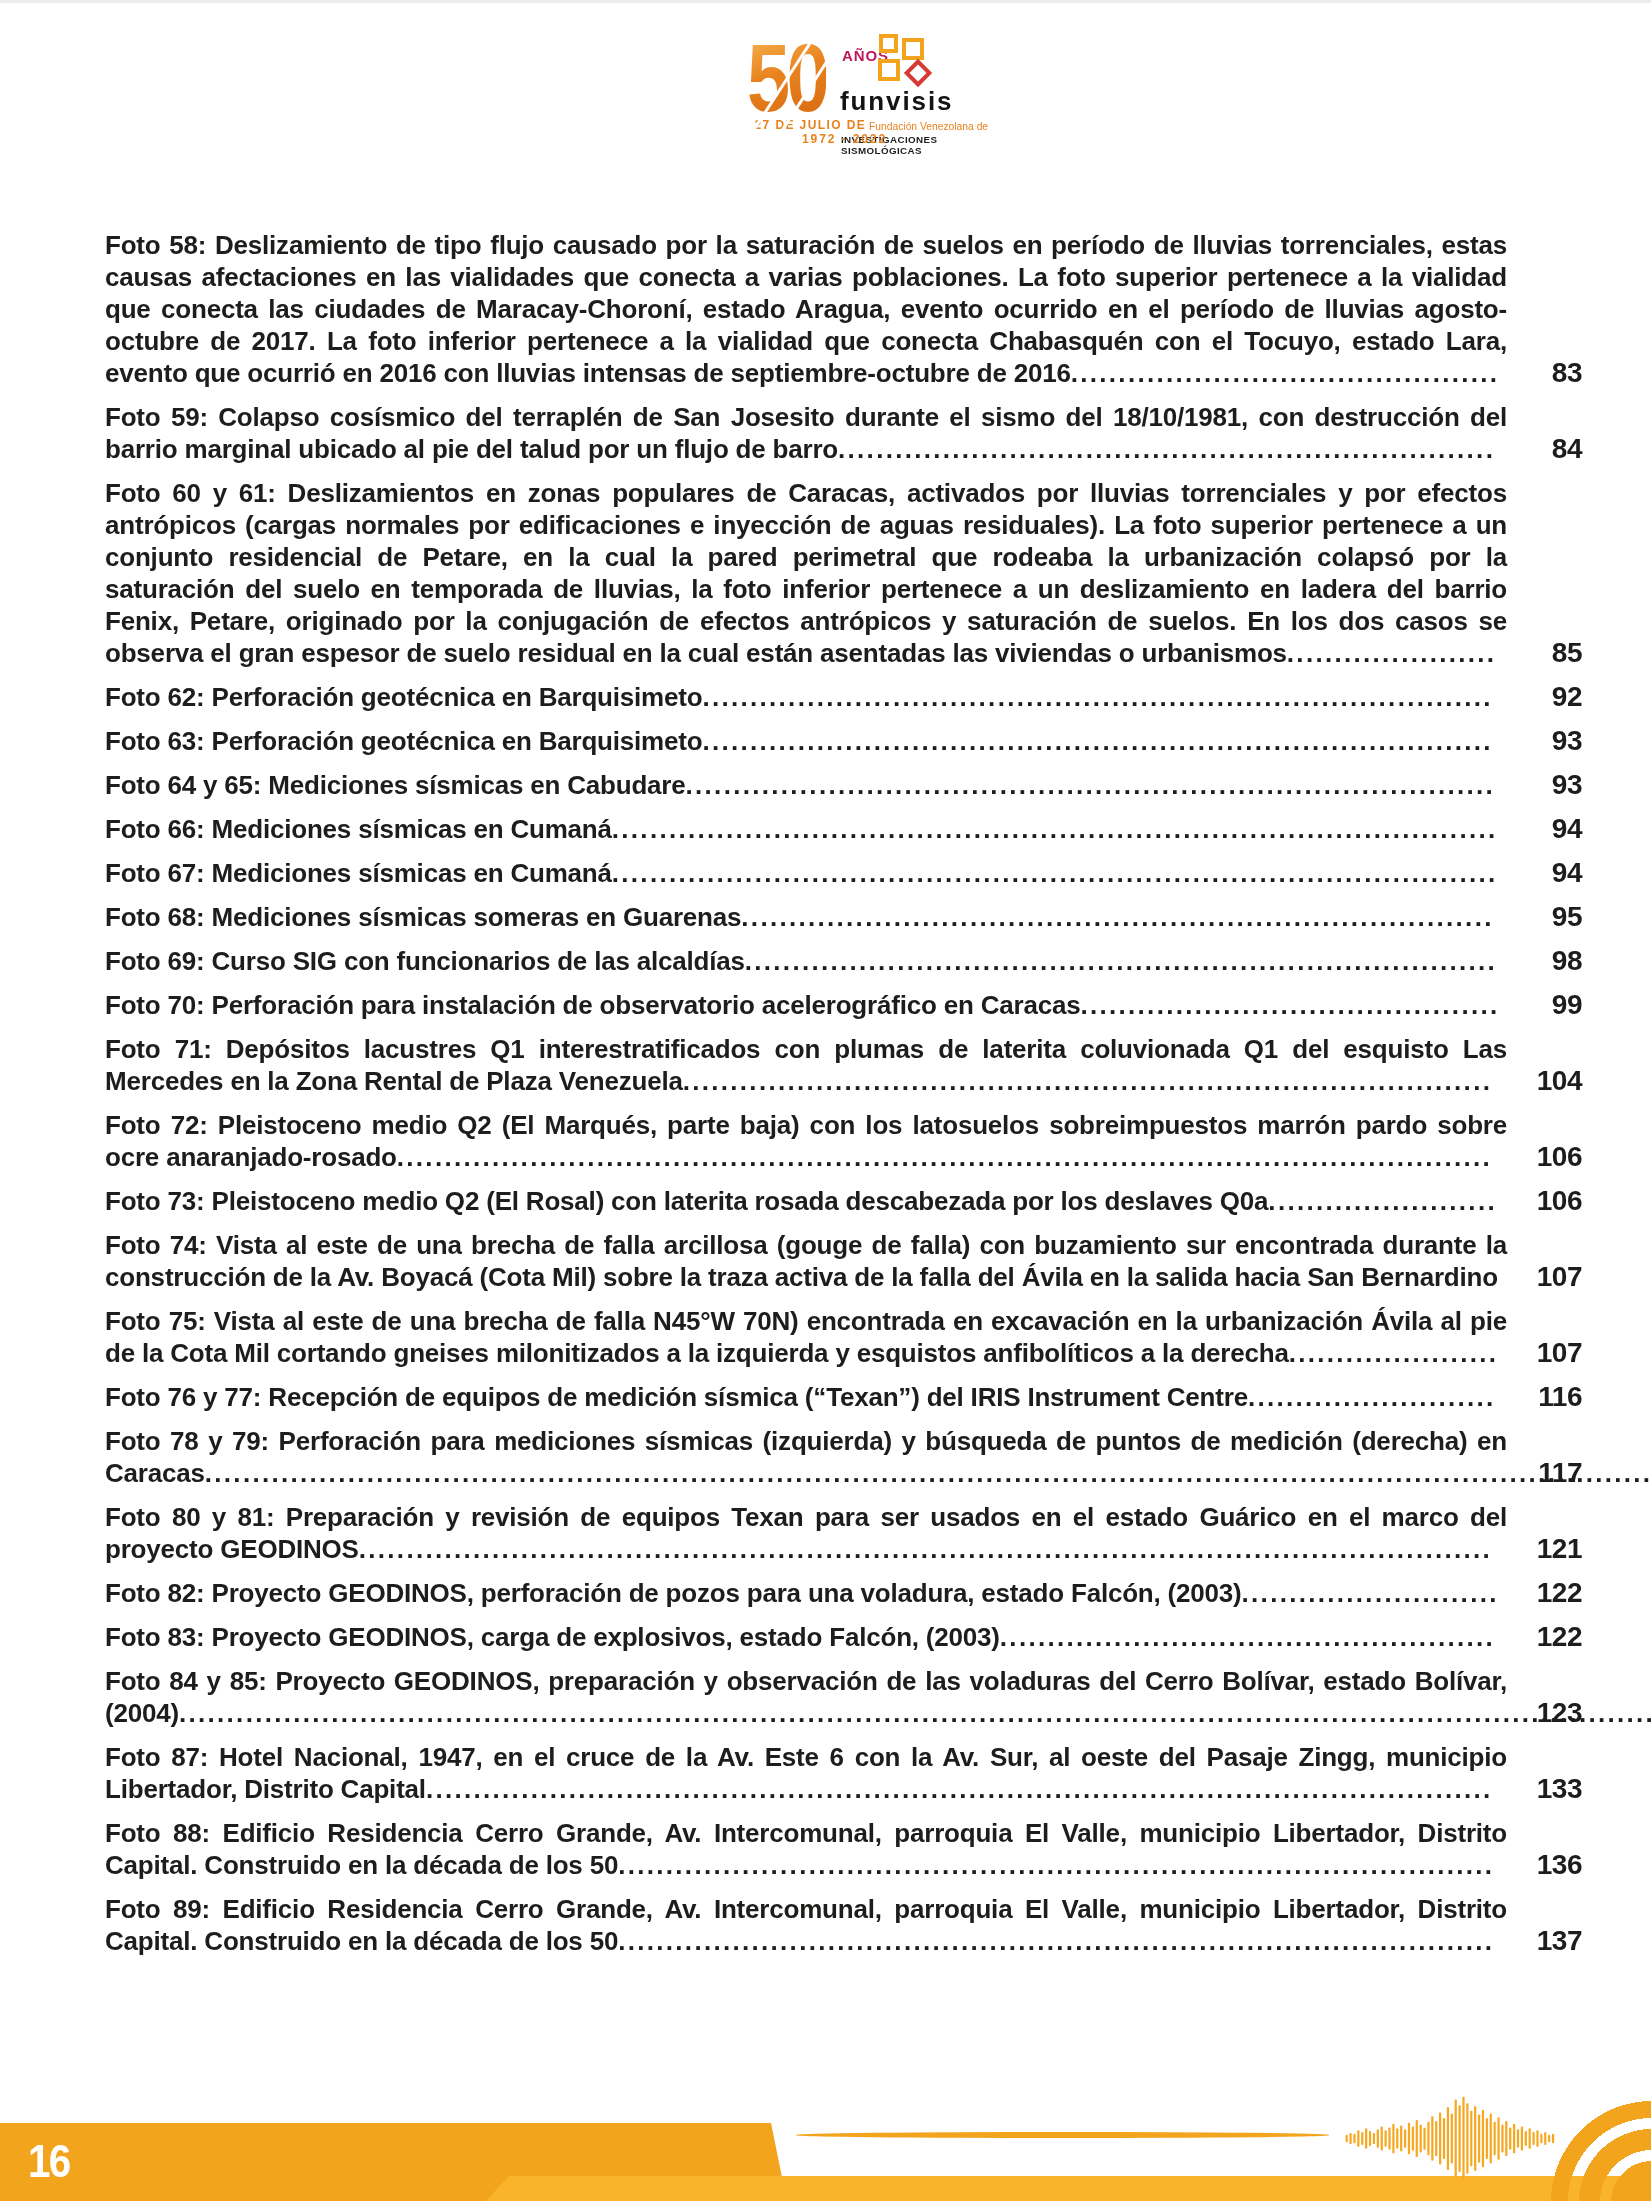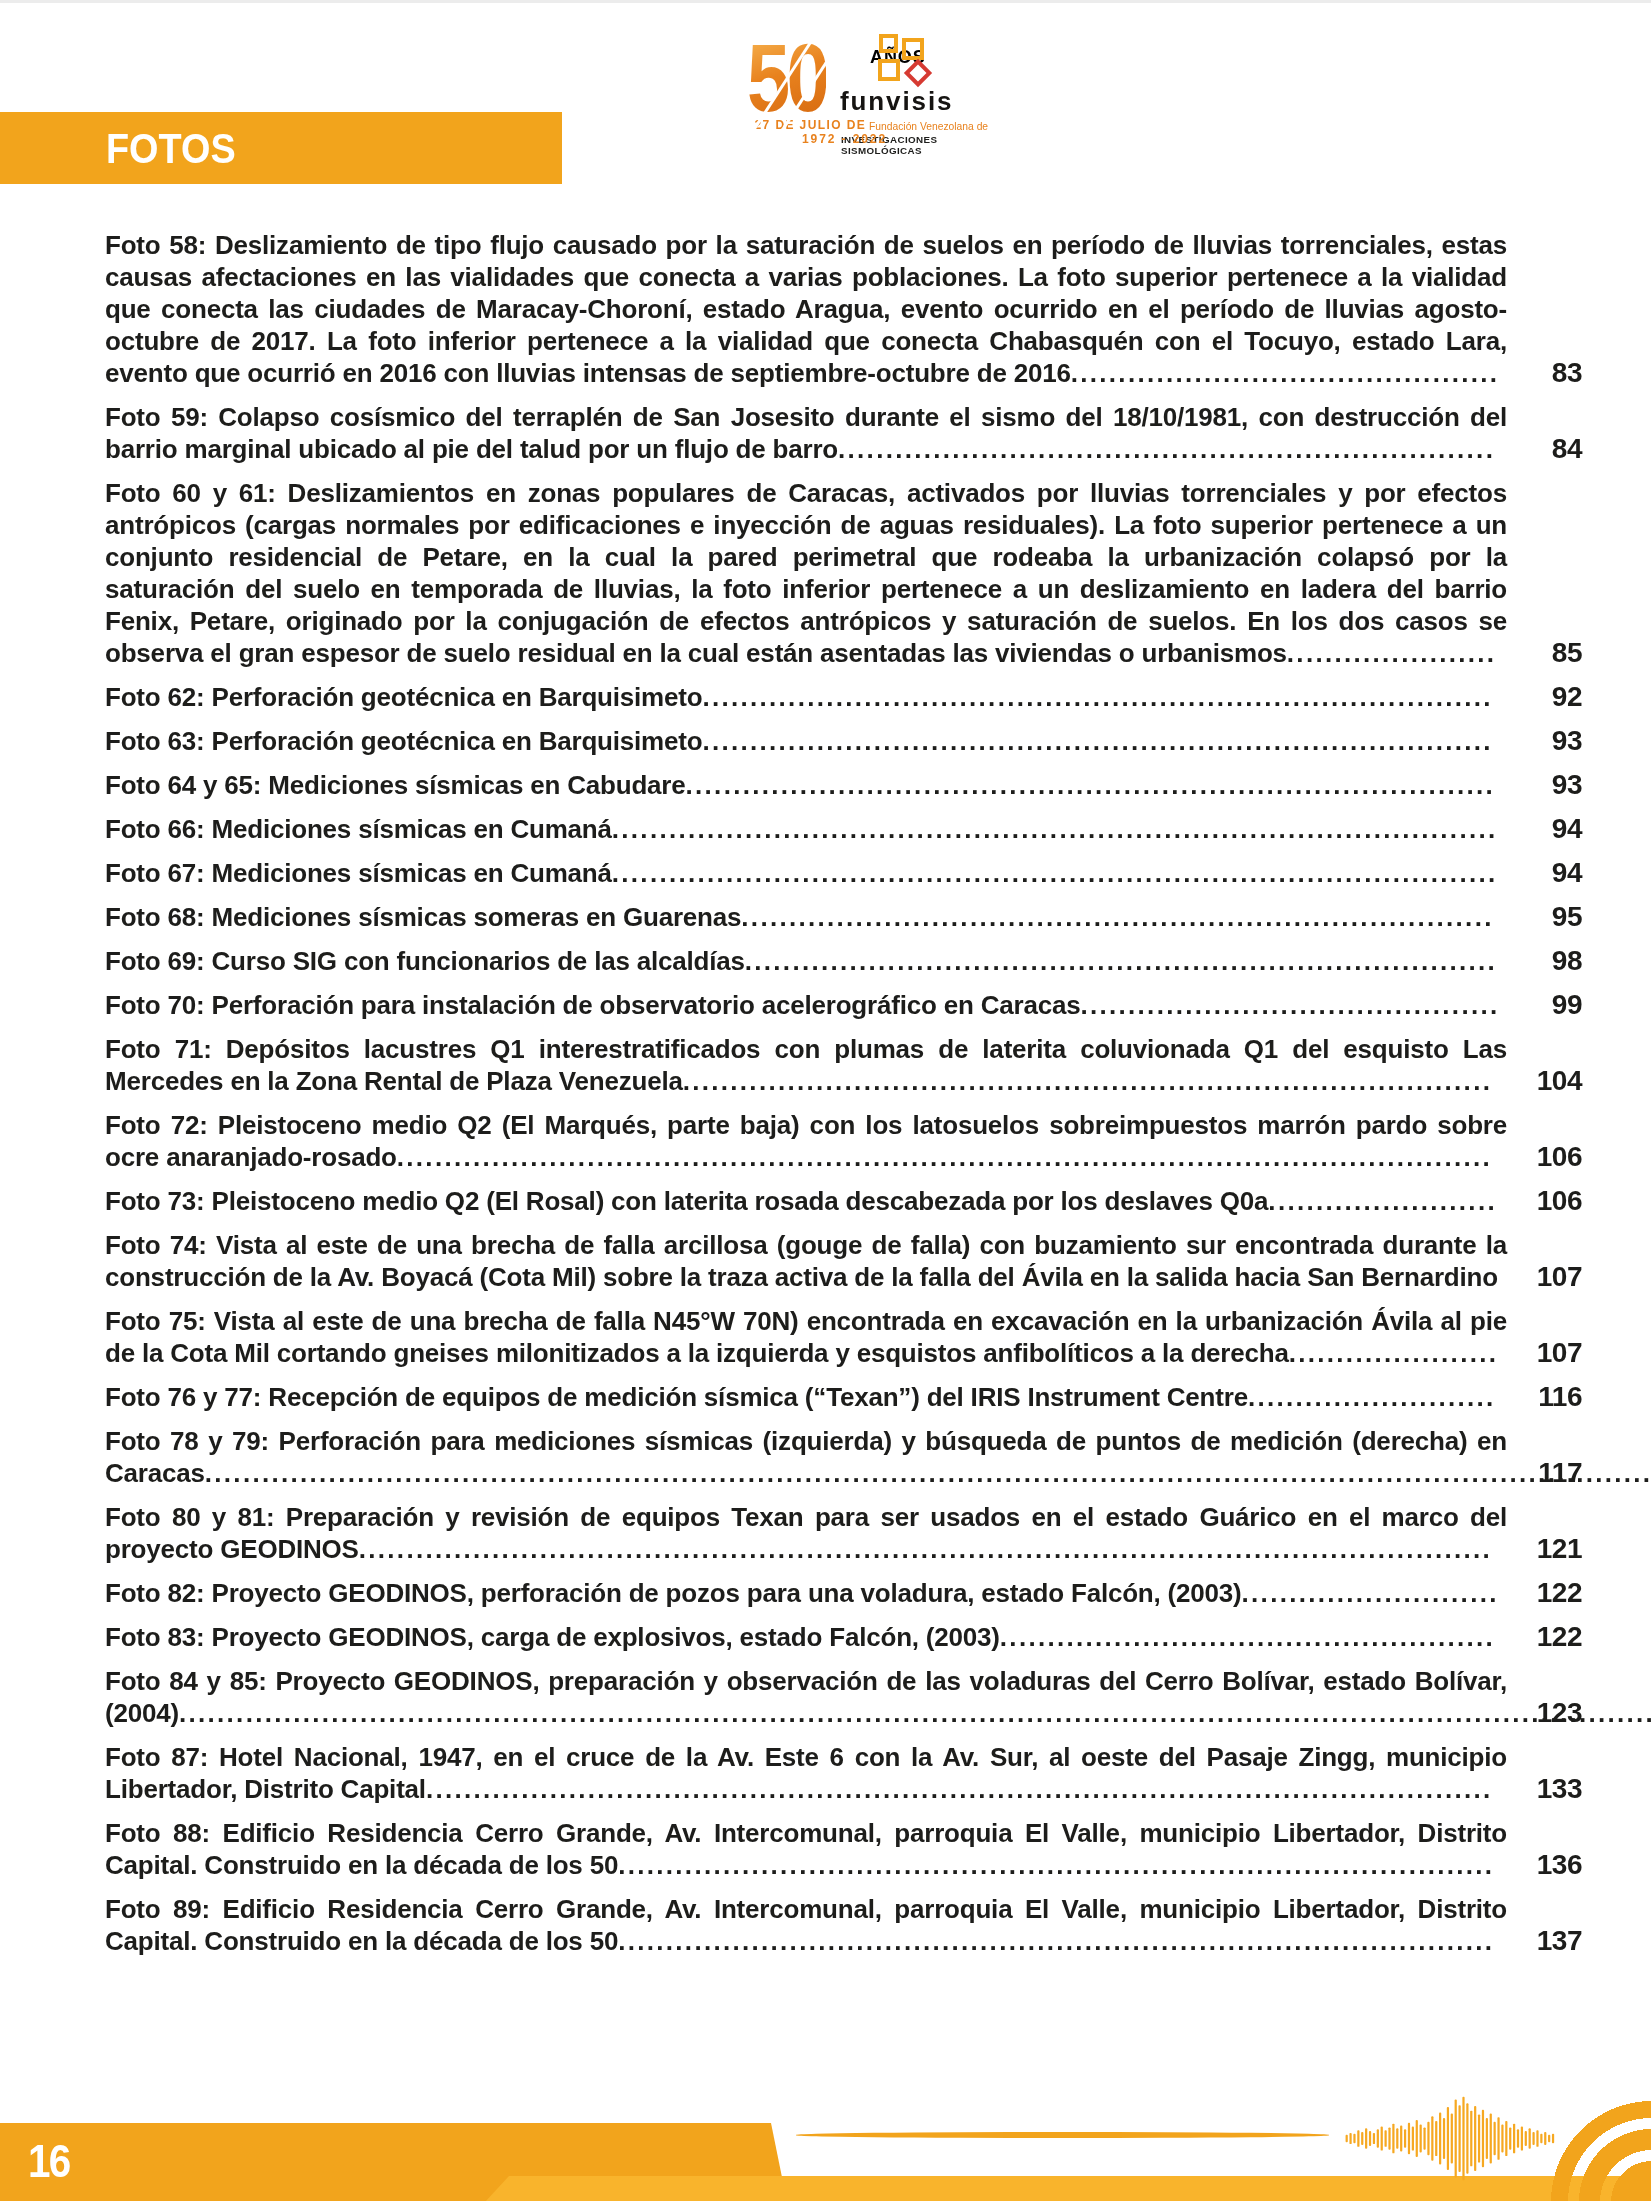--- a/index.html
+++ b/index.html
@@ -26,22 +26,22 @@
     position:absolute; left:0; top:15px; font-size:97px; line-height:0.95;
     font-weight:bold; letter-spacing:-4.7px;
     background:linear-gradient(165deg,#F6B04C 5%,#E8821E 45%,#D96D12 90%);
     -webkit-background-clip:text; background-clip:text; color:transparent;
     transform:scaleX(0.80); transform-origin:left top;
   }
   .logo .slash{position:absolute; background:#ffffff; height:2.8px; width:119px;
     transform:rotate(-57deg); z-index:2;}
   .logo .slash.s1{left:-24px; top:67px;}
   .logo .slash.s2{left:7.5px; top:62px;}
-  .logo-anos{position:absolute; left:95px; top:30px; font-size:18px; font-weight:bold;
-    color:#000000; letter-spacing:0.9px;margin-left:28px;}
+  .logo-anos{position:absolute; left:95px; top:30px; font-size:15px; font-weight:bold;
+    color:#be185d; letter-spacing:0.9px;}
   .logo-squares{position:absolute; left:132px; top:17px; width:65px; height:58px;}
   .logo-squares .sq{position:absolute; border:4.7px solid #F2A41C; background:transparent;}
   .sq.s1{left:0; top:0; width:11.2px; height:11.2px;}
   .sq.s2{left:23px; top:3.7px; width:14px; height:14px;}
   .sq.s3{left:-0.9px; top:25px; width:14px; height:14px;}
   .logo-squares .diamond{
     position:absolute; left:29px; top:29px; width:12px; height:12px;
     border:4.7px solid #D63A32; transform:rotate(45deg); background:transparent;
   }
   .logo-wordmark{position:absolute; left:93px; top:69px; font-size:26px; font-weight:bold;
@@ -96,23 +96,20 @@
       #F2A41C 52px 73px, rgba(255,255,255,0) 73px 84px,
       #F2A41C 84px 101px, rgba(255,255,255,0) 101px);
   }
 </style>
 </head>
 <body>
 
 <div class="page">
   <div class="top-edge"></div>
 
-  <div class="fotos-bar">
-    <span class="label">FOTOS</span>
-  </div>
 
   <div class="logo">
     <span class="logo-50">50</span>
     <span class="slash s1"></span>
     <span class="slash s2"></span>
     <span class="logo-anos">AÑOS</span>
     <span class="logo-squares">
       <span class="sq s1"></span>
       <span class="sq s2"></span>
       <span class="sq s3"></span>

